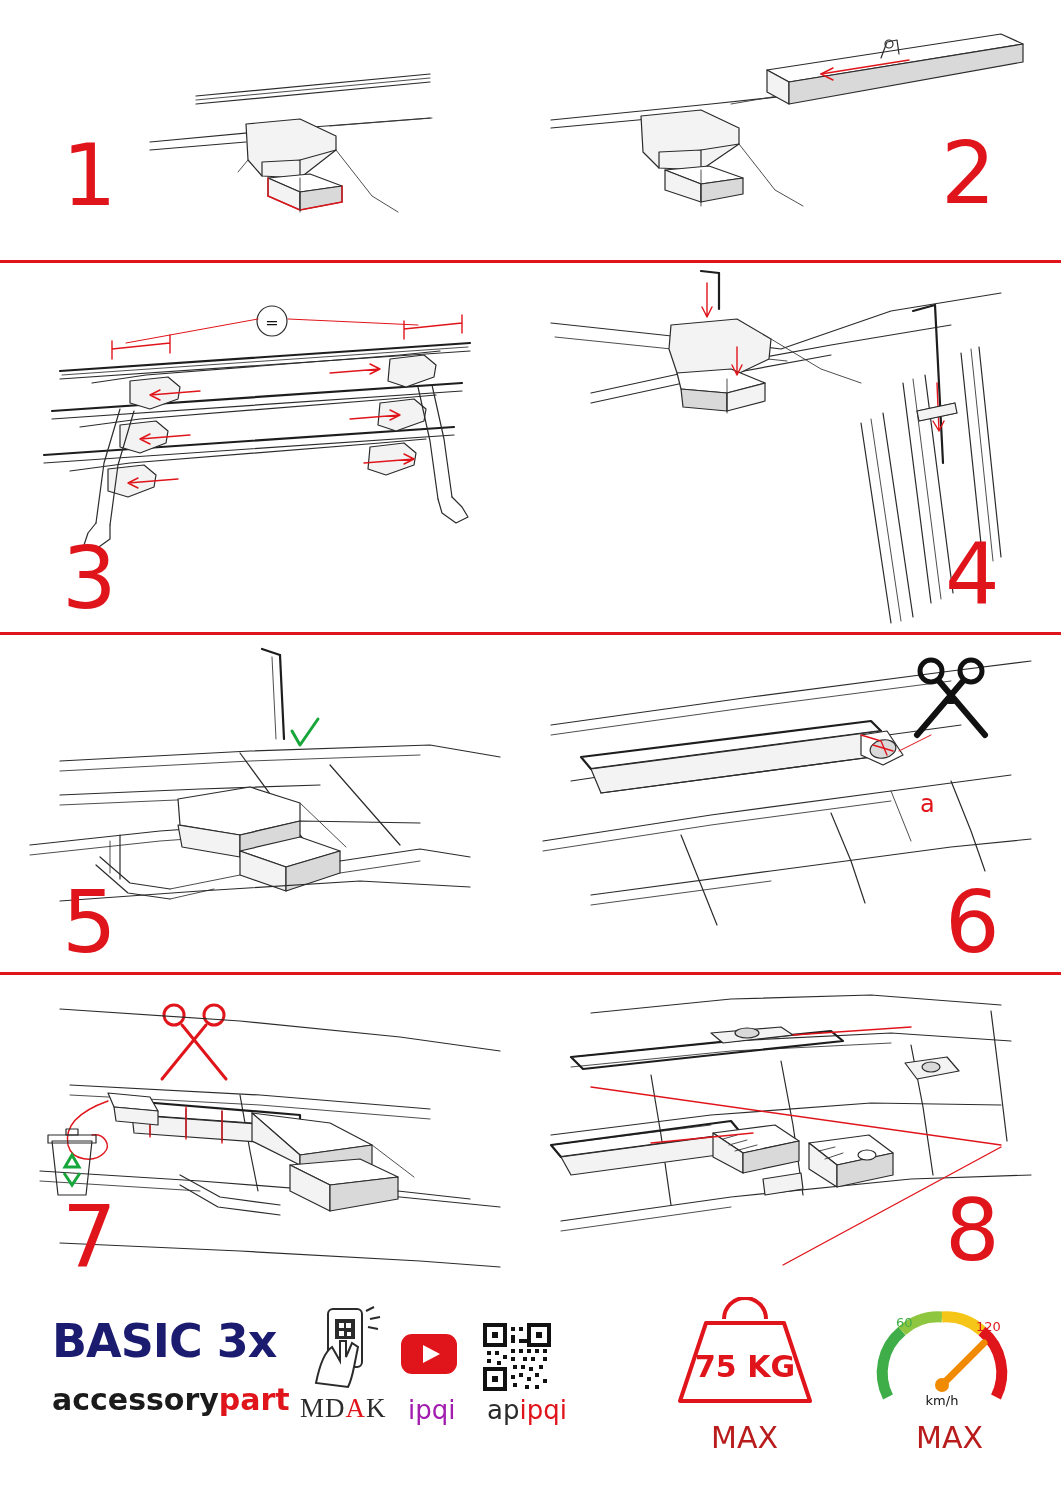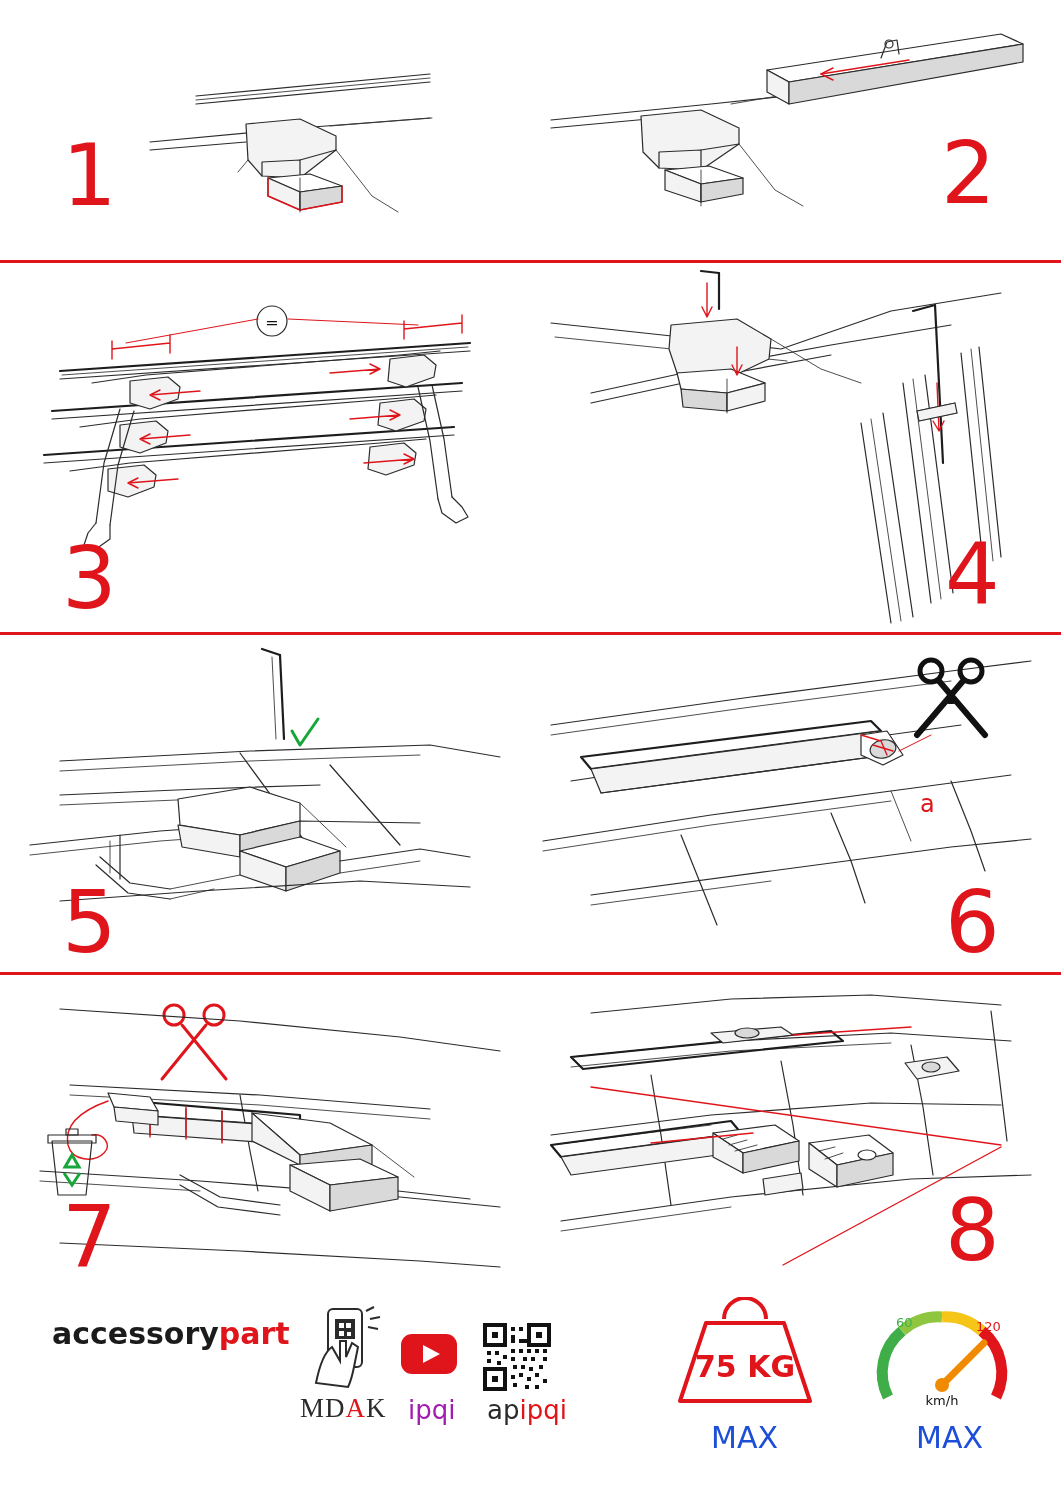--- a/index.html
+++ b/index.html
@@ -32,37 +32,37 @@
   
   .footer{position:absolute;left:0;top:1285px;width:1061px;height:215px;}
   .brandbox{position:absolute;left:52px;top:30px;width:240px;}
   .brand-basic{
     font-family:"DejaVu Sans",sans-serif;
     font-size:46px;font-weight:700;color:#1b1b6f;letter-spacing:-1px;line-height:52px;
   }
   .brand-basic .x{color:#1b1b6f;}
   .brand-acc{
     font-family:"DejaVu Sans",sans-serif;
-    font-size:30px;font-weight:700;line-height:38px;color:#1b1b1b;
+    font-size:30px;font-weight:700;line-height:38px;margin-top:14px;color:#1b1b1b;
   }
   .brand-acc .part{color:#e0151b;}
 
   .logo-mdak{position:absolute;left:300px;top:108px;font-family:Liberation Serif, serif;font-size:27px;letter-spacing:1px;color:#2b2b2b;}
   .logo-mdak .a{color:#e0151b;}
   .logo-ipqi{position:absolute;left:408px;top:110px;font-family:"DejaVu Sans",sans-serif;font-size:26px;color:#a21caf;}
   .logo-apline{position:absolute;left:487px;top:110px;font-family:"DejaVu Sans",sans-serif;font-size:26px;color:#2b2b2b;}
   .logo-apline .l{color:#e0151b;}
 
   .hand-qr{position:absolute;left:310px;top:20px;}
   .yt{position:absolute;left:400px;top:48px;}
   .qr{position:absolute;left:483px;top:38px;}
 
   .weight{position:absolute;left:660px;top:12px;}
   .maxlabel{
-    position:absolute;font-family:"DejaVu Sans",sans-serif;font-size:30px;color:#1d4ed8;
+    position:absolute;font-family:"DejaVu Sans",sans-serif;font-size:30px;color:#b91c1c;
   }
   .speedo{position:absolute;left:872px;top:16px;}
 
   .lbl-a{position:absolute;font-family:"DejaVu Sans",sans-serif;font-size:24px;color:#e0151b;}
 </style>
 </head>
 <body>
 
 <div class="sheet">
 
@@ -374,20 +374,23 @@
       <path class="red" d="M60 112 L470 170"></path>
       <path class="red" d="M252 290 L470 172"></path>
       <path class="red" d="M120 168 L222 158"></path>
     </svg>
     <div class="step-num" style="left:414px;top:212px;">8</div>
   </div>
 
   <div class="footer">
 
     <div class="brandbox">
+      <div class="brand-basic">
+        <span>BASIC 3</span><span class="x">x</span>
+      </div>
       <div class="brand-acc">
         <span>accessory</span><span class="part">part</span>
       </div>
     </div>
 
     <svg class="hand-qr" width="80" height="86" viewBox="0 0 80 86">
       <rect x="18" y="4" width="34" height="58" rx="5" fill="#fff" stroke="#2b2b2b" stroke-width="2"></rect>
       <rect x="25" y="14" width="20" height="20" fill="#2b2b2b"></rect>
       <rect x="29" y="18" width="5" height="5" fill="#fff"></rect>
       <rect x="36" y="18" width="5" height="5" fill="#fff"></rect>

